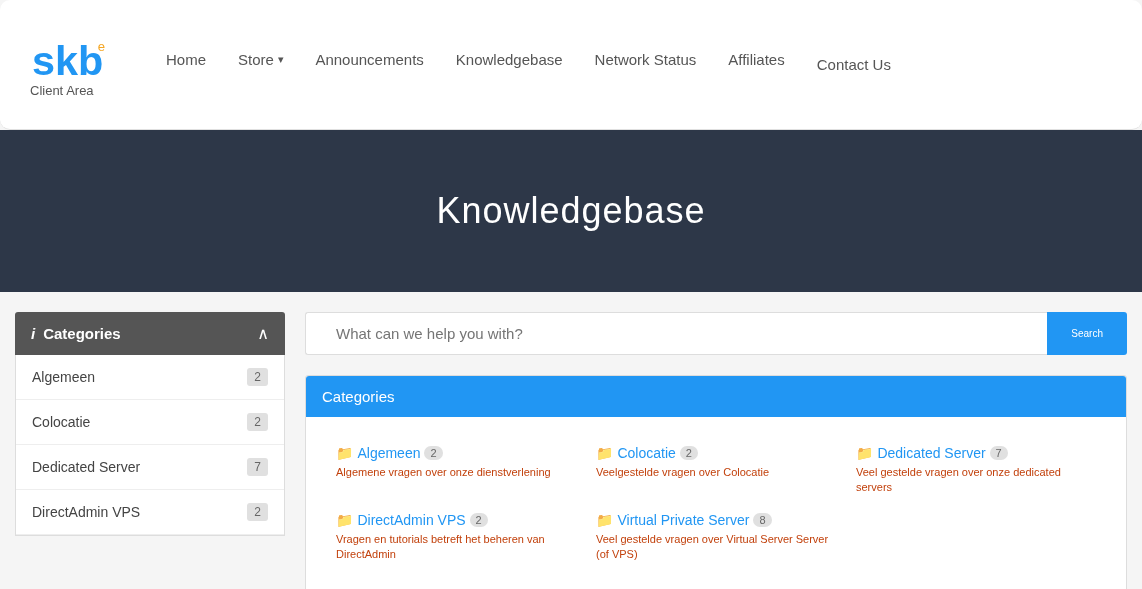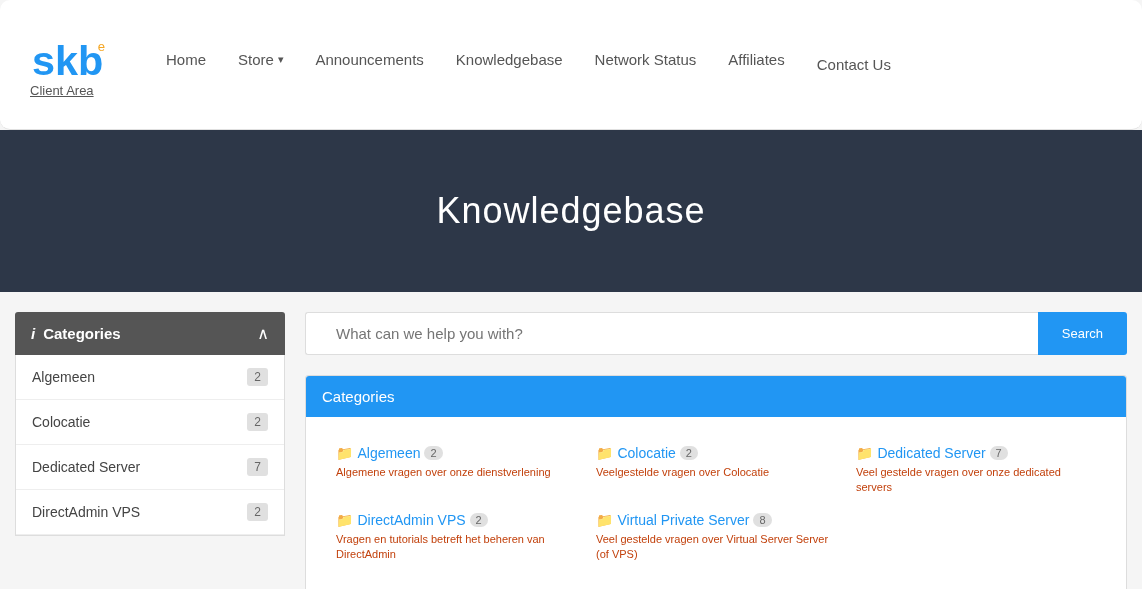--- a/index.html
+++ b/index.html
@@ -19,21 +19,20 @@
     .logo-area {
       display: flex;
       flex-direction: column;
       margin-right: 40px;
     }
     .logo-svg { width: 80px; height: 55px; }
     .client-area-text {
       font-size: 13px;
       color: #555;
       margin-top: -4px;
-      text-decoration: underline;
     }
     .nav-area {
       display: flex;
       justify-content: center;
     }
     .nav-top {
       display: flex;
       align-items: center;
       gap: 0;
       margin-bottom: 10px;
@@ -131,21 +130,21 @@
       font-size: 15px;
       color: #aaa;
       outline: none;
       border-radius: 3px 0 0 3px;
     }
     .search-btn {
       background: #2196f3;
       color: #fff;
       border: none;
       padding: 12px 24px;
-      font-size: 13px;
+      font-size: 10px;
       cursor: pointer;
       border-radius: 0 3px 3px 0;
     }
 
     
     .categories-panel { background: #fff; border: 1px solid #ddd; border-radius: 3px; }
     .categories-header {
       background: #2196f3;
       color: #fff;
       padding: 12px 16px;

